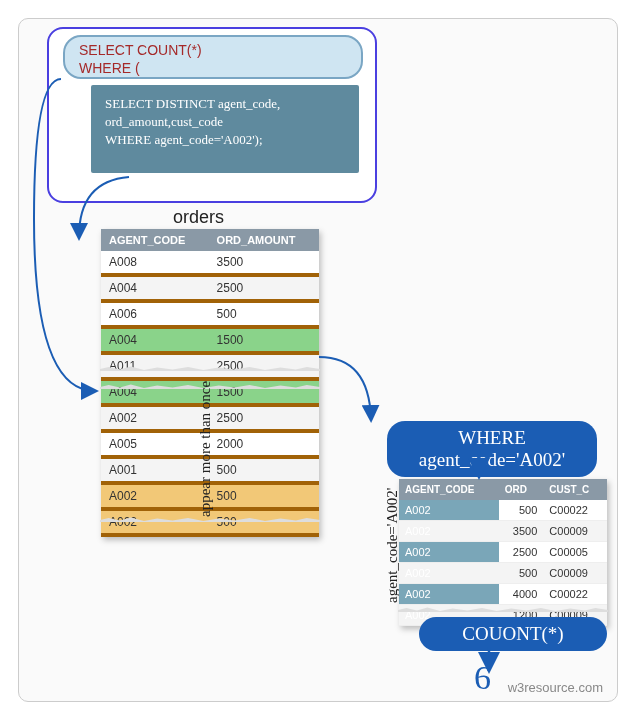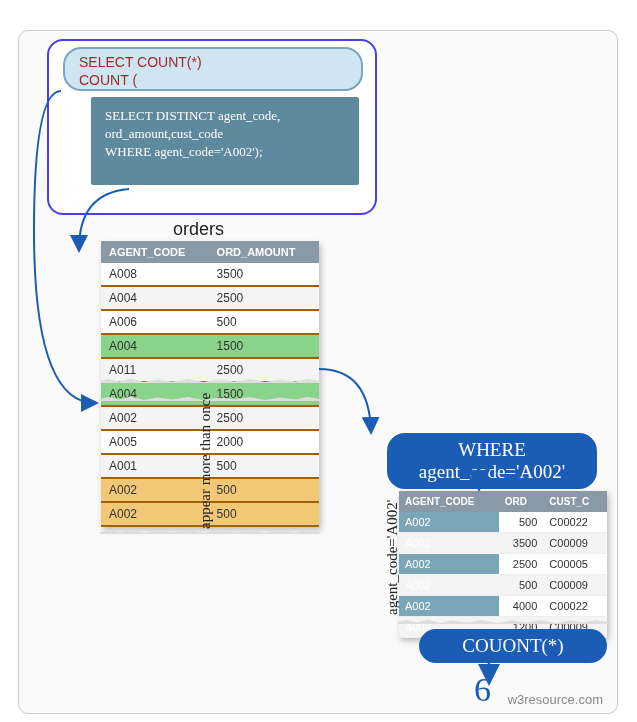--- a/index.html
+++ b/index.html
@@ -1,24 +1,24 @@
 <!DOCTYPE html>
 <html><head>
 <meta charset="utf-8">
 <style>
   * { box-sizing: border-box; margin: 0; padding: 0; }
   body { font-family: Arial, sans-serif; background: #fff; width: 637px; height: 722px; position: relative; }
-  .canvas { position: absolute; left: 18px; top: 18px; width: 600px; height: 684px; border: 1px solid #ccc; border-radius: 10px; background: #fafafa; margin-top: 12px; }
+  .canvas { position: absolute; left: 18px; top: 18px; width: 600px; height: 684px; border: 1px solid #ccc; border-radius: 10px; background: #fafafa; }
   .outer-box { position: absolute; left: 28px; top: 8px; width: 330px; height: 176px; border: 2px solid #4a3fe0; border-radius: 16px; background: #fff; }
   .sql-outer { position: absolute; left: 44px; top: 16px; width: 300px; height: 44px; border: 2px solid #7aa6c4; border-radius: 18px; background: #cfe5f2; padding: 4px 14px; font-size: 14px; color: #a52929; line-height: 1.3; }
   .sql-inner { position: absolute; left: 72px; top: 66px; width: 268px; height: 88px; border-radius: 2px; background: #5f8a9e; color: #fff; font-size: 13px; padding: 10px 14px; line-height: 1.4; font-family: 'Times New Roman', serif; }
   .table-title { position: absolute; left: 154px; top: 188px; font-family: Liberation Sans, sans-serif; font-size: 18px; color: #222; }
   .orders-table { position: absolute; left: 82px; top: 210px; width: 218px; border-collapse: collapse; font-size: 12px; box-shadow: 2px 3px 6px rgba(0,0,0,0.25); }
   .orders-table th { background: #8a99a6; color: #fff; font-weight: bold; padding: 5px 8px; text-align: left; font-size: 11px; }
-  .orders-table td { padding: 4px 8px; border-bottom: 2px solid #a16207; color: #333; background: #fff; }
+  .orders-table td { padding: 4px 8px; border-bottom: 4px solid #a16207; color: #333; background: #fff; }
   .orders-table tr.alt td { background: #f4f4f4; }
   .orders-table tr.hl-green td { background: #8ad38a; }
   .orders-table tr.hl-orange td { background: #f2c877; }
   .tear { position: absolute; width: 220px; height: 5px; background: #ddd; clip-path: polygon(0 60%, 4% 20%, 9% 70%, 14% 10%, 20% 80%, 26% 30%, 33% 70%, 40% 20%, 47% 80%, 54% 30%, 61% 70%, 68% 20%, 75% 80%, 82% 30%, 89% 70%, 94% 20%, 100% 60%, 100% 100%, 0 100%); }
   .vtext { position: absolute; transform: rotate(-90deg); transform-origin: left top; font-family: 'Times New Roman', serif; font-size: 15px; color: #222; white-space: nowrap; }
   .pill { position: absolute; background: #1b5db4; color: #fff; border-radius: 18px; padding: 6px 18px; font-family: 'Times New Roman', serif; font-size: 19px; text-align: center; }
   .result-table { position: absolute; left: 380px; top: 460px; width: 208px; border-collapse: collapse; font-size: 11px; box-shadow: 2px 3px 6px rgba(0,0,0,0.25); }
   .result-table th { background: #8a99a6; color: #fff; font-weight: bold; padding: 5px 6px; text-align: left; font-size: 10px; }
   .result-table td { padding: 4px 6px; border-bottom: 1px solid #eee; color: #333; background: #fff; }
   .result-table tr.alt td { background: #f4f4f4; }
@@ -29,21 +29,21 @@
 </style>
 </head>
 <body>
 
 <div class="canvas">
 
   <div class="outer-box"></div>
 
   <div class="sql-outer">
     <div>SELECT COUNT(*)</div>
-    <div>COUNT (</div>
+    <div>WHERE (</div>
   </div>
 
   <div class="sql-inner">
     <div>SELECT  DISTINCT agent_code,</div>
     <div>ord_amount,cust_code</div>
     <div>WHERE agent_code='A002');</div>
   </div>
 
   <div class="table-title">orders</div>
 

